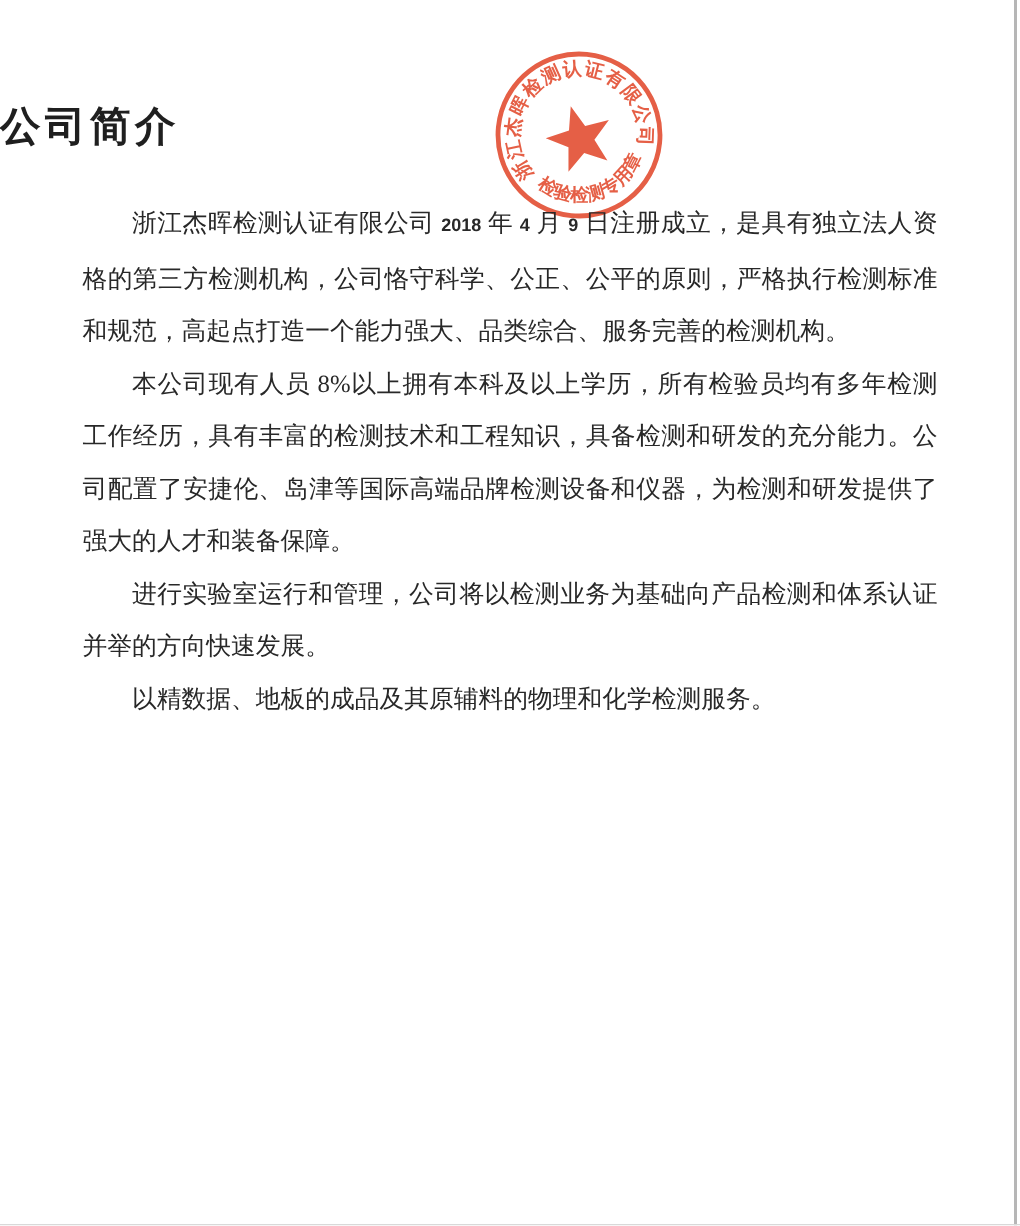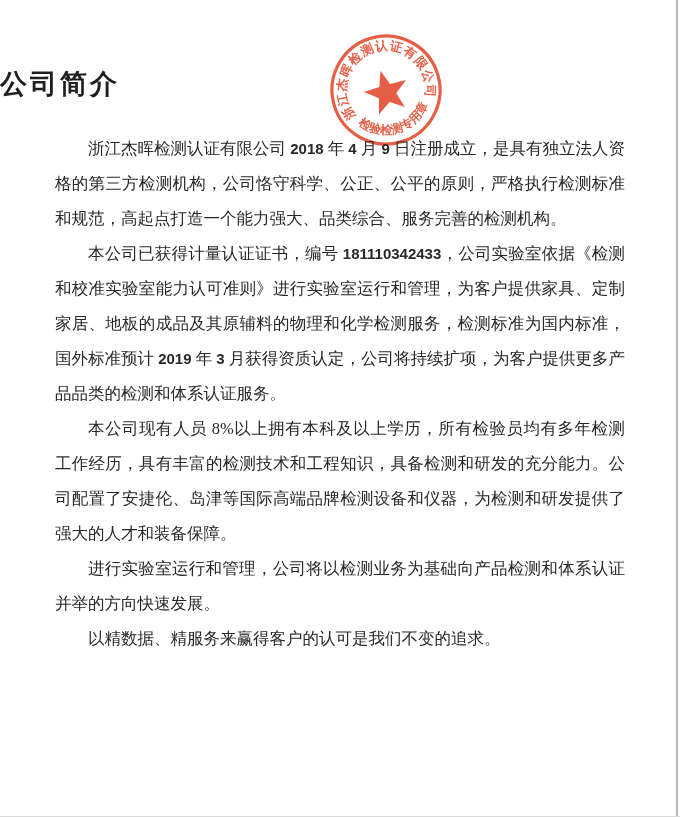--- a/index.html
+++ b/index.html
@@ -28,21 +28,21 @@
   }
   .body-text {
     position: absolute; left: 55px; top: 131px; width: 570px;
     font-size: 16.5px; line-height: 35px;
     text-align: justify;
   }
   .body-text p { margin: 0; text-indent: 2em; }
   .run-b {
     font-family: "Liberation Sans", "DejaVu Sans", sans-serif;
     font-weight: bold;
-    font-size: 15px;
+    font-size: 12px;
     margin-top: 48px;
   }
   .seal {
     position: absolute; left: 321px; top: 25px; width: 130px; height: 130px;
     transform: rotate(-16deg);
     mix-blend-mode: multiply;
     opacity: 0.88;
     pointer-events: none;
   }
   .seal svg { width: 100%; height: 100%; display: block; }
@@ -70,22 +70,21 @@
         <textPath href="#sealTopPath" startOffset="0">浙江杰晖检测认证有限公司</textPath>
       </text>
       <text class="seal-arc-text" font-size="12" letter-spacing="0" fill="#e2492c">
         <textPath href="#sealBottomPath" startOffset="0">检验检测专用章</textPath>
       </text>
     </svg>
   </div>
 
   <div class="body-text" id="paragraphs">
       <p><span>浙江杰晖检测认证有限公司 </span><span class="run-b">2018</span><span> 年 </span><span class="run-b">4</span><span> 月 </span><span class="run-b">9</span><span> 日注册成立，是具有独立法人资格的第三方检测机构，公司恪守科学、公正、公平的原则，严格执行检测标准和规范，高起点打造一个能力强大、品类综合、服务完善的检测机构。</span></p>
-      <p><span>本公司已获得计量认证证书，编号 </span><span class="run-b">181110342433</span><span>，公司实验室依据《检测和校准实验室能力认可准则》进行实验室运行和管理，为客户提供家具、定制家居、地板的成品及其原辅料的物理和化学检测服务，检测标准为国内标准，国外标准预计 </span><span class="run-b">2019</span><span> 年 </span><span class="run-b">3</span><span> 月获得资质认定，公司将持续扩项，为客户提供更多产品品类的检测和体系认证服务。</span></p>
       <p><span>本公司现有人员 8%以上拥有本科及以上学历，所有检验员均有多年检测工作经历，具有丰富的检测技术和工程知识，具备检测和研发的充分能力。公司配置了安捷伦、岛津等国际高端品牌检测设备和仪器，为检测和研发提供了强大的人才和装备保障。</span></p>
       <p><span>进行实验室运行和管理，公司将以检测业务为基础向产品检测和体系认证并举的方向快速发展。</span></p>
-      <p><span>以精数据、精服务来赢得客户的认可是我们不变的追求。</span></p>
+      <p><span>以精数据、地板的成品及其原辅料的物理和化学检测服务。</span></p>
     </div>
 
   <div class="edge-right"></div>
   <div class="edge-bottom"></div>
 
 </div>
 
 </body></html>

